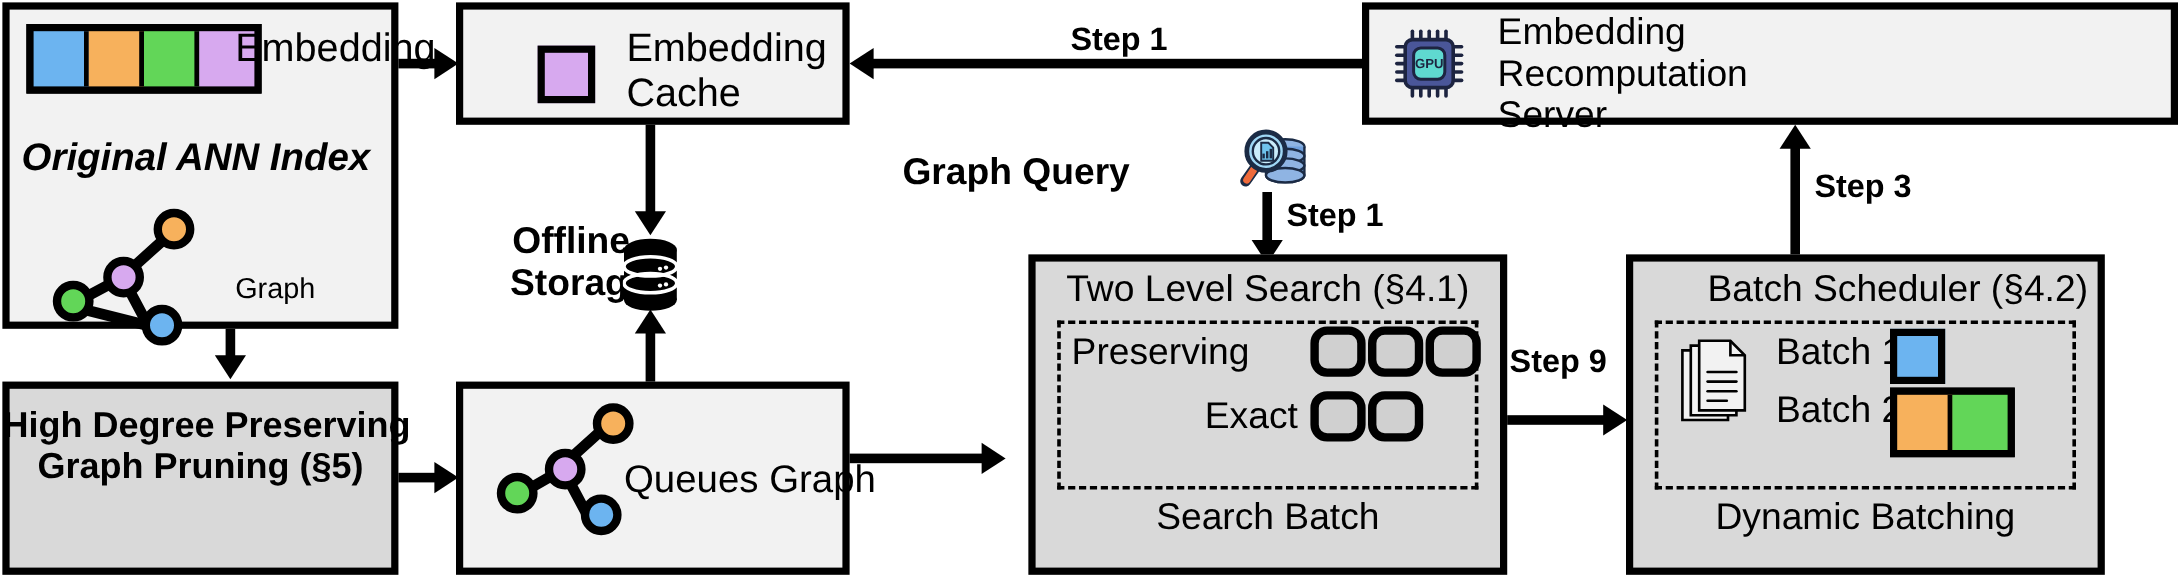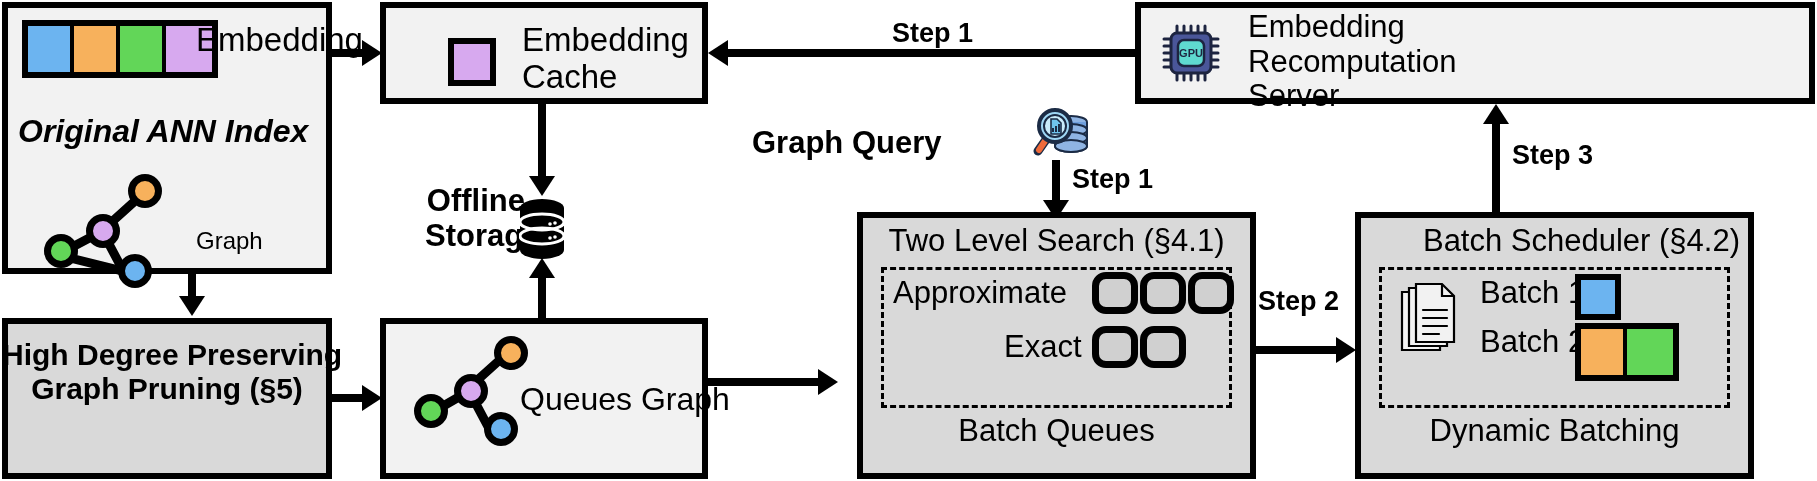--- a/index.html
+++ b/index.html
@@ -203,30 +203,30 @@
 
   <div class="ln" style="left:1052px; top:160px; width:8px; height:44px;"></div>
   <div class="hD" style="left:1043px; top:200px;"></div>
   <div class="lbl bold" style="left:1072px; top:164px; font-size:27px;">Step 1</div>
 
   <div class="box gray" style="left:857px; top:212px; width:399px; height:267px;"></div>
   <div class="lbl" style="left:857px; top:224px; width:399px; font-size:31px; text-align:center;">Two Level Search (§4.1)</div>
 
   <div class="dash" style="left:881px; top:267px; width:351px; height:141px;"></div>
 
-  <div class="lbl" style="left:893px; top:276px; font-size:31px;">Approximate</div>
+  <div class="lbl" style="left:893px; top:276px; font-size:31px;">Preserving</div>
   <div class="qcell" style="left:1092px; top:272px; width:46px; height:42px;"></div>
   <div class="qcell" style="left:1140px; top:272px; width:46px; height:42px;"></div>
   <div class="qcell" style="left:1188px; top:272px; width:46px; height:42px;"></div>
 
   <div class="lbl" style="left:1004px; top:330px; font-size:31px;">Exact</div>
   <div class="qcell" style="left:1092px; top:326px; width:46px; height:42px;"></div>
   <div class="qcell" style="left:1140px; top:326px; width:46px; height:42px;"></div>
 
-  <div class="lbl" style="left:857px; top:414px; width:399px; font-size:31px; text-align:center;">Batch Queues</div>
+  <div class="lbl" style="left:857px; top:414px; width:399px; font-size:31px; text-align:center;">Search Batch</div>
 
   <div class="ln" style="left:708px; top:378px; width:112px; height:8px;"></div>
   <div class="hR" style="left:818px; top:369px;"></div>
 
   <div class="box gray" style="left:1355px; top:212px; width:399px; height:267px;"></div>
   <div class="lbl" style="left:1355px; top:224px; width:453px; font-size:31px; text-align:center;">Batch Scheduler (§4.2)</div>
 
   <div class="dash" style="left:1379px; top:267px; width:351px; height:141px;"></div>
 
   <div class="icon" style="left:1398px; top:282px; width:62px; height:76px;">
@@ -252,19 +252,19 @@
   <div class="lbl" style="left:1480px; top:325px; font-size:31px;">Batch 2</div>
   <div class="strip" style="left:1575px; top:323px;">
     <div class="sw" style="background:#f7b15c;"></div>
     <div class="sw" style="background:#62d658;"></div>
   </div>
 
   <div class="lbl" style="left:1355px; top:414px; width:399px; font-size:31px; text-align:center;">Dynamic Batching</div>
 
   <div class="ln" style="left:1256px; top:346px; width:82px; height:8px;"></div>
   <div class="hR" style="left:1336px; top:337px;"></div>
-  <div class="lbl bold" style="left:1258px; top:286px; font-size:27px;">Step 2</div>
+  <div class="lbl bold" style="left:1258px; top:286px; font-size:27px;">Step 9</div>
 
   <div class="ln" style="left:1492px; top:120px; width:8px; height:92px;"></div>
   <div class="hU" style="left:1483px; top:104px;"></div>
   <div class="lbl bold" style="left:1512px; top:140px; font-size:27px;">Step 3</div>
 
 </div>
 
 </body></html>

